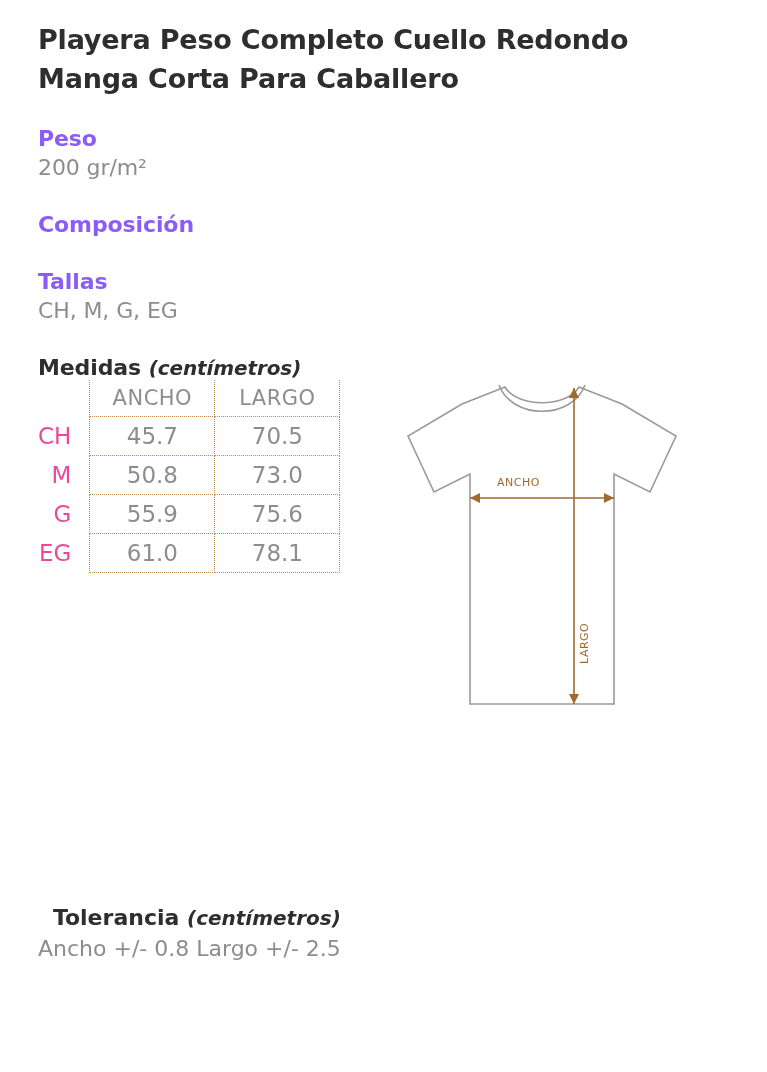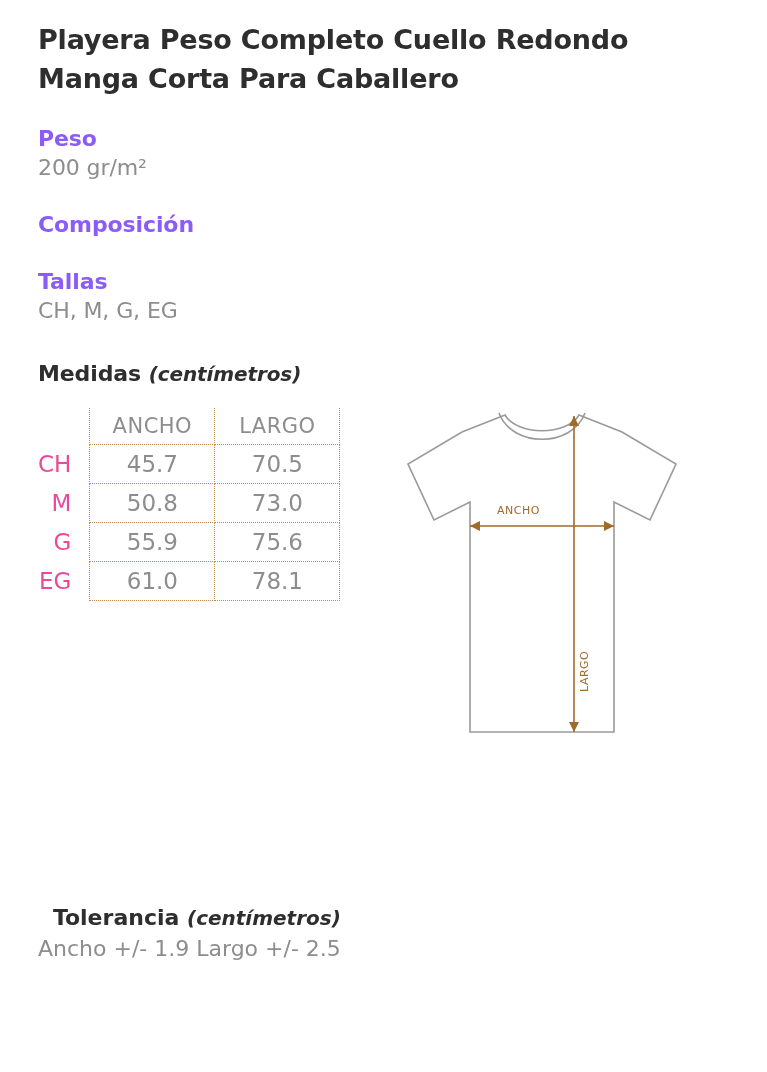--- a/index.html
+++ b/index.html
@@ -44,33 +44,32 @@
     font-size: 22px;
     color: #8d8d8d;
     margin: 0;
     letter-spacing: -0.1px;
   }
   .spacer-lg { height: 18px; }
   .medidas-head {
     font-size: 22px;
     font-weight: bold;
     color: #2e2e2e;
-    margin: 6px 0 0 0;
+    margin: 0 0 0 0;
     letter-spacing: -0.1px;
   }
   .medidas-head .unit {
     font-style: italic;
     font-size: 20px;
     font-weight: bold;
   }
   .measure-area {
     position: relative;
     display: flex;
     align-items: flex-start;
-    margin-top: 22px;
   }
   
   table.sizes {
     border-collapse: collapse;
     font-size: 23px;
     color: #8d8d8d;
     margin-left: 0px;
   }
   table.sizes th, table.sizes td {
     padding: 6px 14px;
@@ -225,16 +224,16 @@
         <text x="196" y="290" font-family="DejaVu Sans, Liberation Sans, sans-serif" font-size="11" fill="#a06a2c" letter-spacing="0.5" transform="rotate(-90 196 290)">LARGO</text>
       </svg>
     </div>
   </div>
 
   <div class="tolerance">
     <div class="tol-head">
       <span>Tolerancia</span>
       <span class="unit">(centímetros)</span>
     </div>
-    <div class="tol-value">Ancho +/- 1.9 Largo +/- 2.5</div>
+    <div class="tol-value">Ancho +/- 0.8 Largo +/- 2.5</div>
   </div>
 
 </div>
 
 </body></html>

